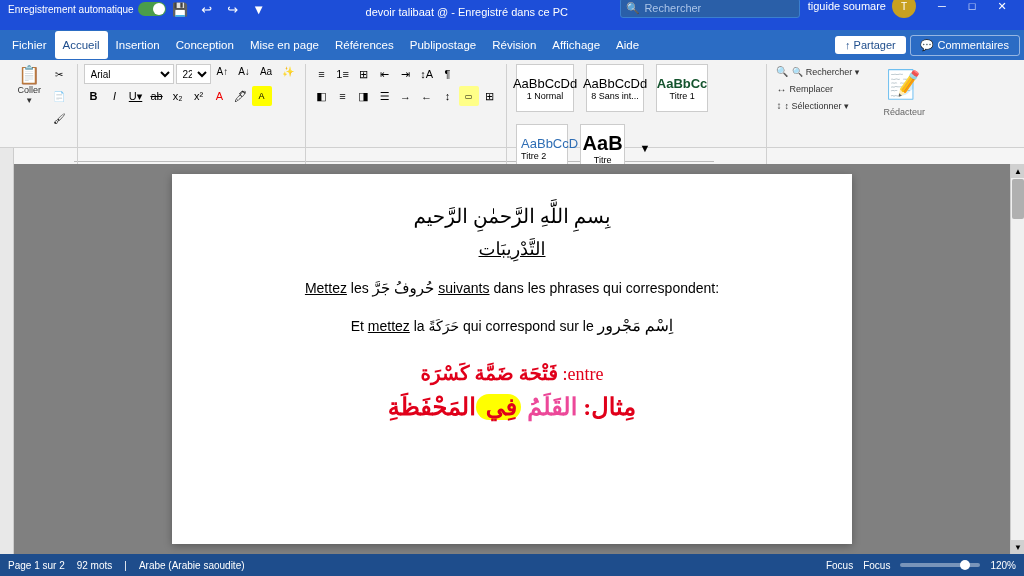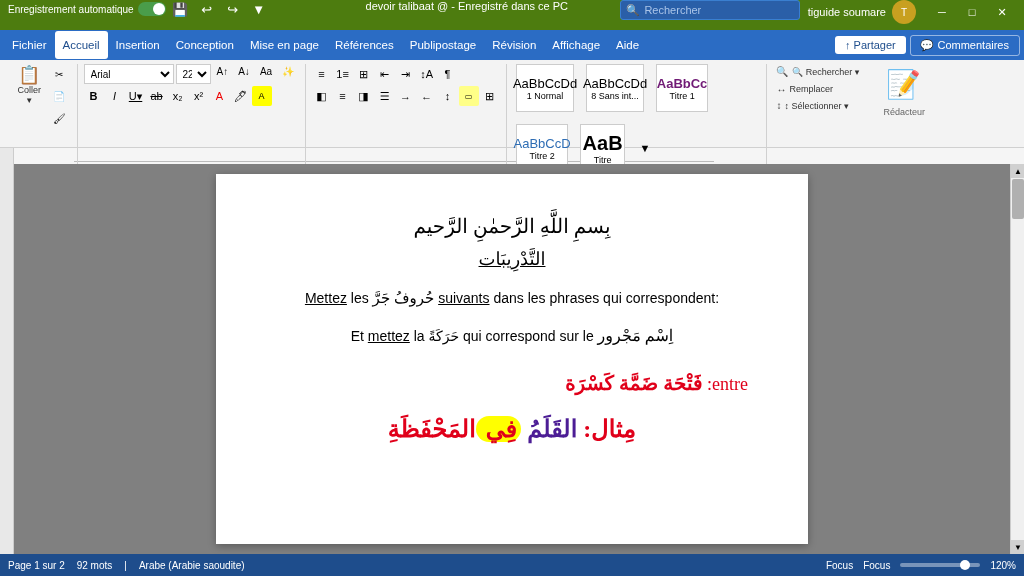--- a/index.html
+++ b/index.html
@@ -1,24 +1,24 @@
 <!DOCTYPE html>
 <html><head>
   <meta charset="utf-8">
   <style>
     * { margin: 0; padding: 0; box-sizing: border-box; }
     body { font-family: Arial, sans-serif; font-size: 12px; background: #f0f0f0; width: 1024px; height: 576px; overflow: hidden; user-select: none; }
 
     
     .title-bar {
-      background: #4d7c0f;
+      background: #1d4ed8;
       height: 30px;
       display: flex;
-      align-items: flex-start;
-      padding: 0 8px;
+      align-items: flex-end;
+      padding: 12px 8px;
       color: white;
       font-size: 11px;
     }
     .title-bar-left { display: flex; align-items: center; gap: 6px; flex: 1; }
     .title-bar-autosave { display: flex; align-items: center; gap: 4px; }
     .toggle-switch { width: 28px; height: 14px; background: #4a9d4a; border-radius: 7px; position: relative; display: inline-block; }
     .toggle-switch::after { content: ''; position: absolute; width: 12px; height: 12px; background: white; border-radius: 50%; top: 1px; right: 1px; }
     .title-bar-icons { display: flex; align-items: center; gap: 8px; }
     .title-bar-icon { width: 18px; height: 18px; display: flex; align-items: center; justify-content: center; cursor: pointer; font-size: 13px; }
     .title-bar-file { flex: 1; text-align: center; }
@@ -110,24 +110,24 @@
     }
     .doc-scroll-area {
       flex: 1;
       overflow: hidden;
       display: flex;
       justify-content: center;
       padding: 10px;
     }
     .doc-page {
       background: white;
-      width: 592px;
+      width: 680px;
       min-height: 340px;
       box-shadow: 0 2px 8px rgba(0,0,0,0.3);
-      padding: 40px 60px;
+      padding: 30px 60px;
       position: relative;
       font-family: Arial, sans-serif;
     }
     .scroll-bar-v { width: 14px; background: #f0f0f0; border-left: 1px solid #ccc; display: flex; flex-direction: column; }
     .scroll-btn { width: 14px; height: 14px; background: #d0d0d0; display: flex; align-items: center; justify-content: center; font-size: 8px; cursor: pointer; }
     .scroll-thumb { width: 12px; height: 40px; background: #b0b0b0; margin: 1px auto; border-radius: 2px; cursor: pointer; }
 
     
     .doc-bismillah { text-align: center; font-size: 20px; color: #000; margin-bottom: 10px; font-family: 'Traditional Arabic', 'Arabic Typesetting', serif; direction: rtl; }
     .doc-title { text-align: center; font-size: 18px; color: #000; margin-bottom: 15px; text-decoration: underline; font-family: 'Traditional Arabic', 'Arabic Typesetting', serif; direction: rtl; }
@@ -305,24 +305,24 @@
         <div style="display:flex;flex-wrap:wrap;gap:12px;width:240px;">
           <div class="style-item" style="width:58px;height:48px;display:flex;flex-direction:column;align-items:center;justify-content:center;font-size:11px;">
             <span style="font-size:13px;">AaBbCcDd</span>
             <span style="font-size:9px;">1 Normal</span>
           </div>
           <div class="style-item" style="width:58px;height:48px;display:flex;flex-direction:column;align-items:center;justify-content:center;font-size:11px;">
             <span style="font-size:13px;">AaBbCcDd</span>
             <span style="font-size:9px;">8 Sans int...</span>
           </div>
           <div class="style-item" style="width:52px;height:48px;display:flex;flex-direction:column;align-items:center;justify-content:center;">
-            <span style="font-size:13px;color:#701a75;font-weight:bold;">AaBbCc</span>
+            <span style="font-size:13px;color:#14532d;font-weight:bold;">AaBbCc</span>
             <span style="font-size:9px;">Titre 1</span>
           </div>
-          <div class="style-item" style="width:52px;height:48px;display:flex;flex-direction:column;align-items:center;justify-content:center;">
+          <div class="style-item" style="width:52px;height:48px;display:flex;flex-direction:column;align-items:flex-start;justify-content:center;">
             <span style="font-size:13px;color:#2e6db4;">AaBbCcD</span>
             <span style="font-size:9px;">Titre 2</span>
           </div>
           <div class="style-item" style="width:40px;height:48px;display:flex;flex-direction:column;align-items:center;justify-content:center;">
             <span style="font-size:20px;font-weight:bold;">AaB</span>
             <span style="font-size:9px;">Titre</span>
           </div>
           <div class="fmt-btn" style="width:16px;height:48px;display:flex;align-items:center;justify-content:center;">▼</div>
         </div>
       </div>
@@ -386,28 +386,28 @@
 
       <div style="text-align:center;font-size:14px;margin-bottom:20px;line-height:1.8;">
         <span>Et </span>
         <span class="underline-text">mettez</span>
         <span> la </span>
         <span style="font-family:'Traditional Arabic',serif;">حَرَكَةً</span>
         <span> qui correspond sur le </span>
         <span style="font-family:'Traditional Arabic',serif;direction:rtl;font-size:16px;">اِسْم مَجْرور</span>
       </div>
 
-      <div style="font-size:18px;color:#e0001a;margin-bottom:20px;direction:rtl;">
+      <div style="text-align:center;font-size:18px;color:#e0001a;margin-bottom:8px;direction:rtl;">
         <span style="font-family:'Traditional Arabic',serif;">entre:  </span>
         <span style="color:#e0001a;font-family:'Traditional Arabic',serif;font-size:20px;font-weight:bold;">فَتْحَة  ضَمَّة  كَسْرَة</span>
       </div>
 
       <div style="text-align:center;direction:rtl;font-size:24px;font-weight:bold;color:#e0001a;font-family:'Traditional Arabic',serif;">
         <span>مِثال:</span>
-        <span style="color:#4c1d95;">القَلَمُ</span>
+        <span style="color:#ec4899;">القَلَمُ</span>
         <span style="color:#e0001a;background:yellow;padding:0 4px;border-radius:13px;"> فِي </span>
         <span style="color:#e0001a;">المَحْفَظَةِ</span>
       </div>
     </div>
   </div>
   <div class="scroll-bar-v">
     <div class="scroll-btn">▲</div>
     <div class="scroll-thumb"></div>
     <div style="flex:1;"></div>
     <div class="scroll-btn">▼</div>

